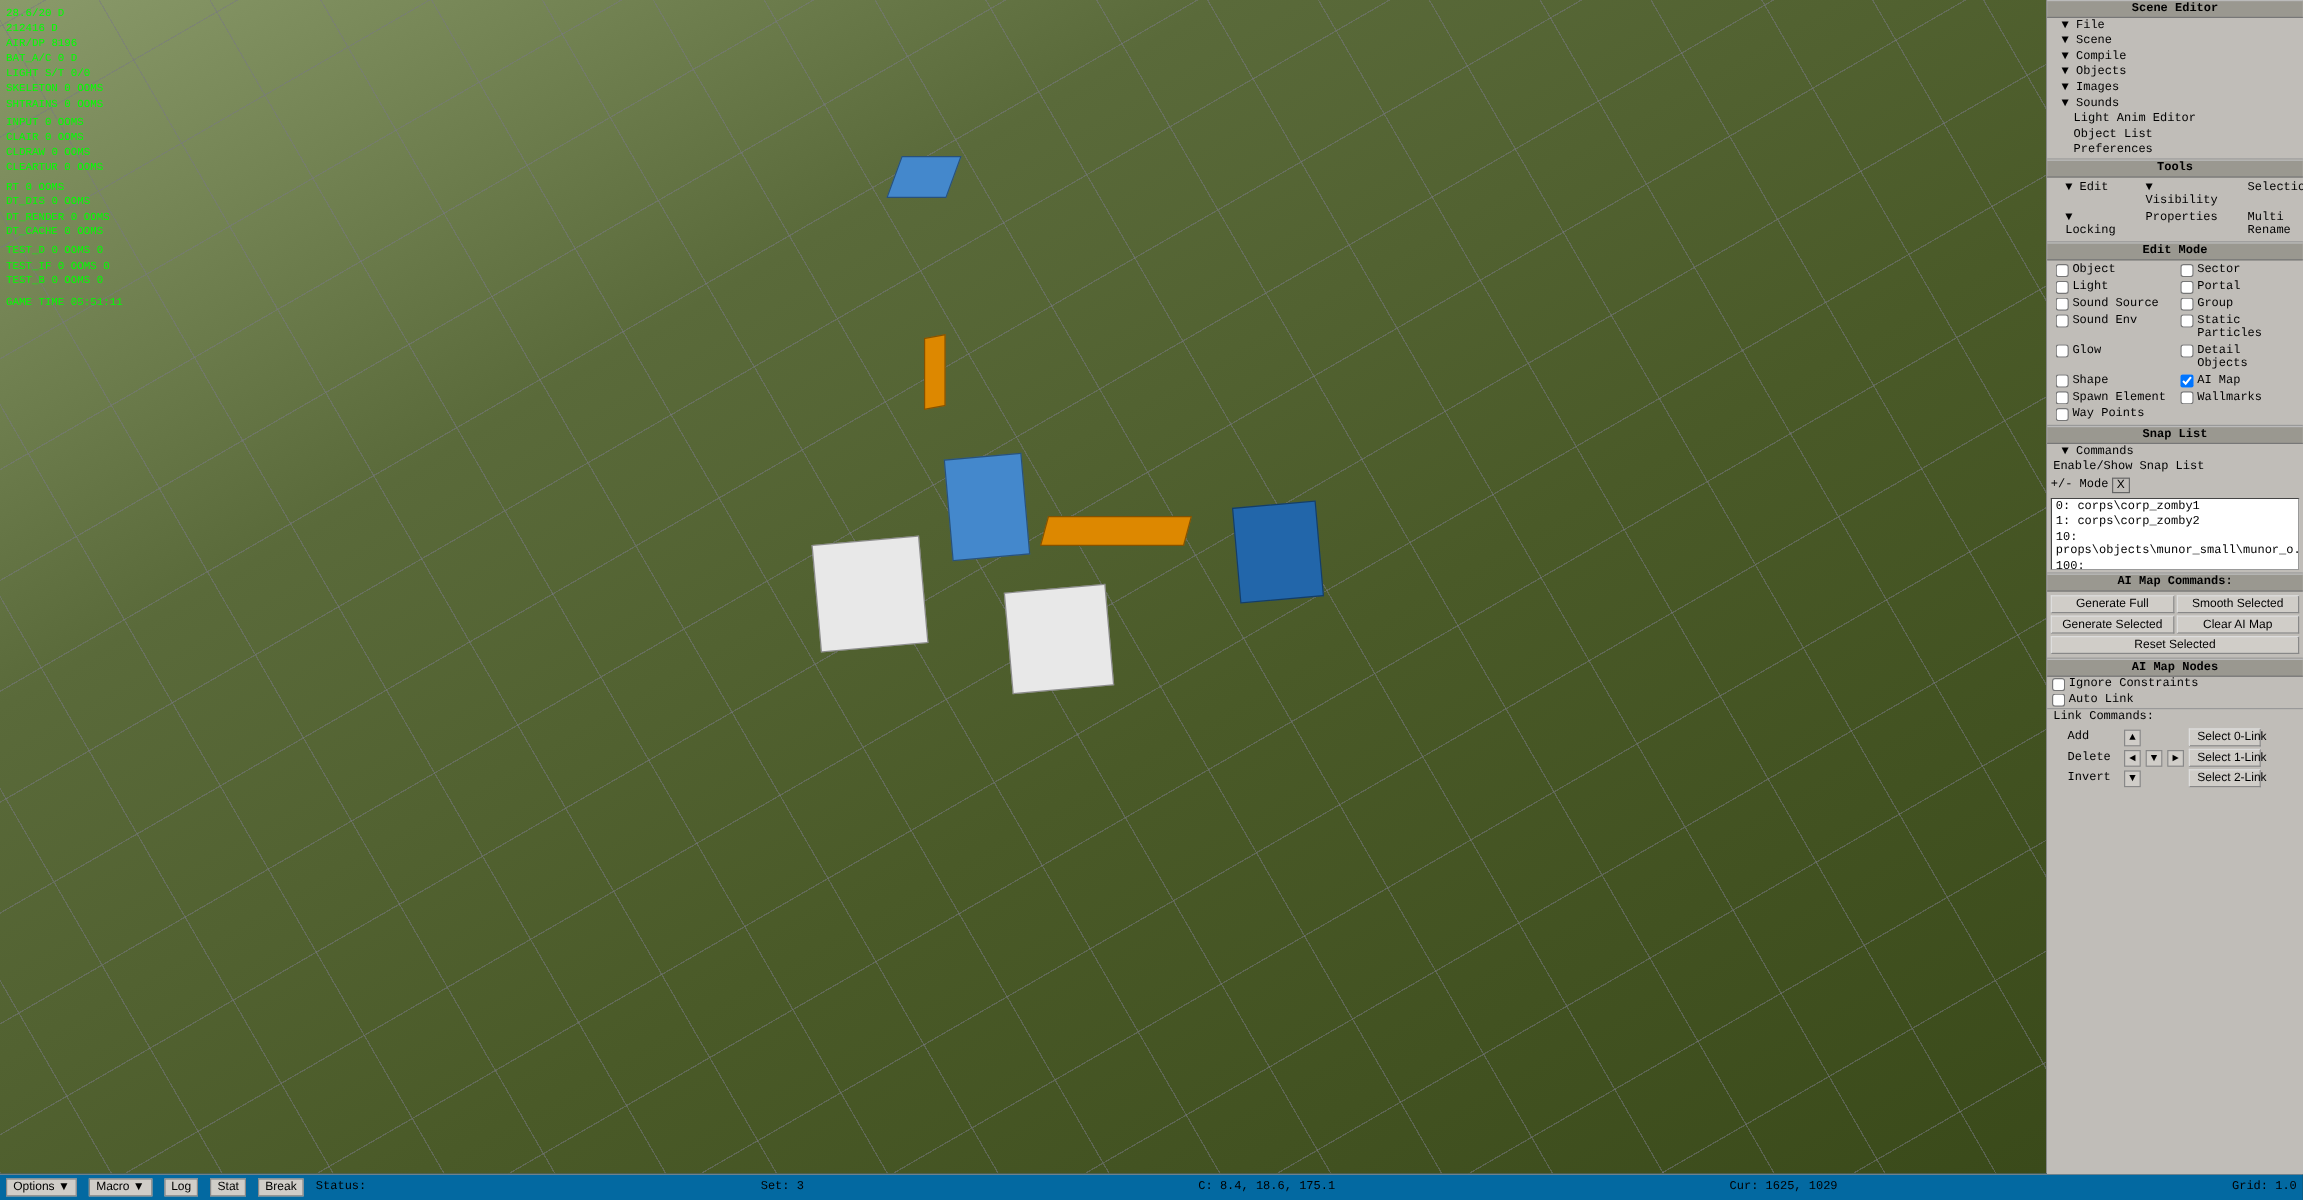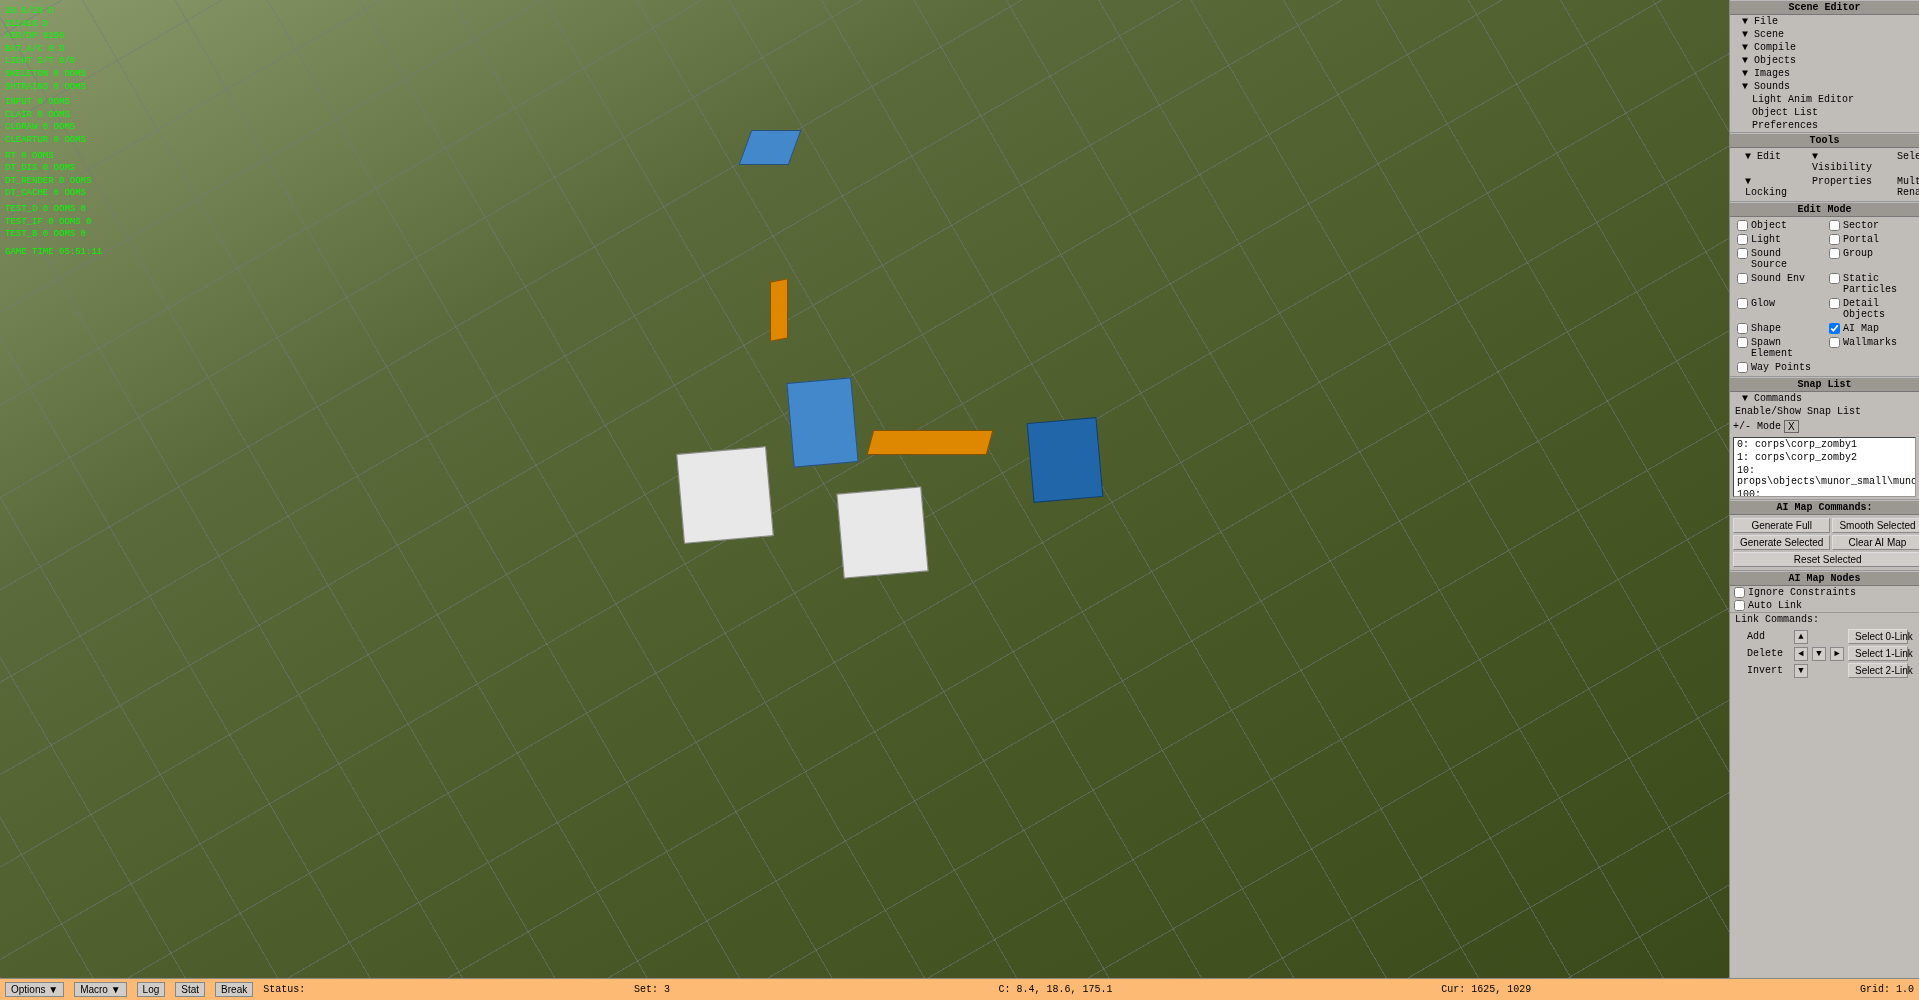--- a/index.html
+++ b/index.html
@@ -53,21 +53,21 @@
       top: 5px;
       left: 5px;
       color: #00ff00;
       font-size: 9px;
       line-height: 1.4;
       pointer-events: none;
     }
 
     
     .right-panel {
-      width: 190px;
+      width: 214px;
       background: #c0bdb8;
       border-left: 1px solid #888;
       display: flex;
       flex-direction: column;
       overflow-y: auto;
       flex-shrink: 0;
     }
 
     .panel-section {
       border-bottom: 1px solid #999;
@@ -137,21 +137,21 @@
     }
 
     .snap-list-item {
       padding: 1px 3px;
       cursor: pointer;
     }
 
     
     .bottom-bar {
       height: 22px;
-      background: #fdba74;
+      background: #0369a1;
       border-top: 1px solid #888;
       display: flex;
       align-items: center;
       padding: 0 5px;
       font-size: 10px;
       gap: 10px;
       flex-shrink: 0;
     }
 
     .bottom-btn {

